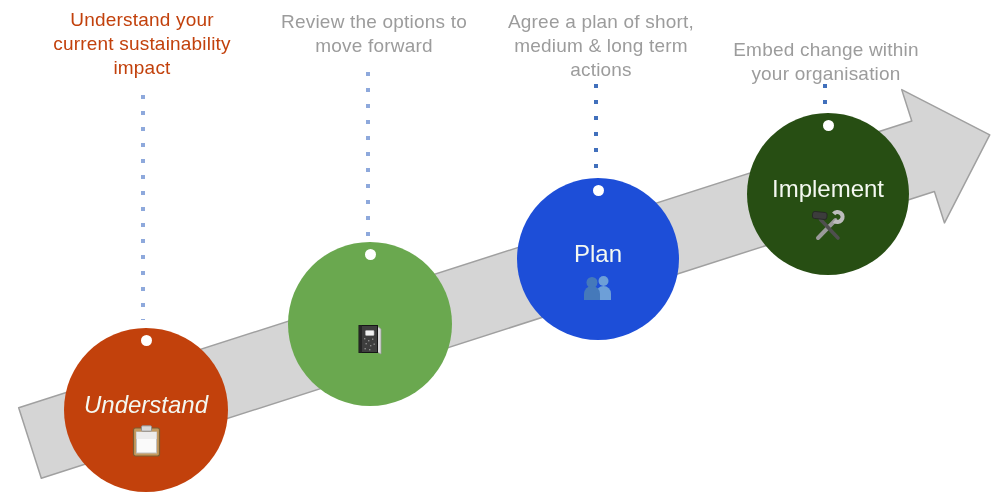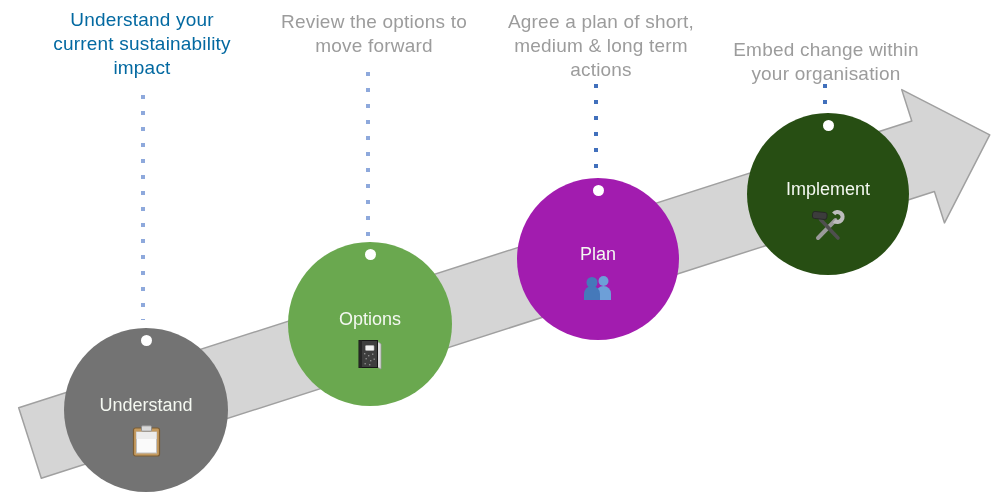--- a/index.html
+++ b/index.html
@@ -37,87 +37,86 @@
   }
   .s1 { left:64px;  top:328px; width:164px; height:164px; }
   .s2 { left:288px; top:242px; width:164px; height:164px; }
   .s3 { left:517px; top:178px; width:162px; height:162px; }
   .s4 { left:747px; top:113px; width:162px; height:162px; }
 
   .top-dot {
     position:absolute; top:7px; left:50%; margin-left:-5.5px;
     width:11px; height:11px; border-radius:50%; background:#ffffff;
   }
-  .step-label { font-size:18px; line-height:30px; }
+  .step-label { font-size:24px; line-height:30px; }
   .step-icon  { margin-top:5px; display:block; height:32px; }
 </style>
 </head>
 <body>
 
 <div class="canvas">
 
   <svg class="arrow-svg" width="1000" height="499" viewBox="0 0 1000 499">
     <g transform="translate(30,443) rotate(-17.8)">
       <polygon stroke-width="1.5" stroke-linejoin="round" points="0,-37 938,-37 938,-70 1008,0 938,70 938,37 0,37" fill="#d5d5d5" stroke="#a0a0a0"></polygon>
     </g>
   </svg>
 
-  <div class="caption cap1" style="color: #0369a1;">Understand your
+  <div class="caption cap1" style="color: #c2410c;">Understand your
 current sustainability
 impact</div>
   <div class="caption cap3" style="color: rgb(156, 156, 156);">Agree a plan of short,
 medium &amp; long term
 actions</div>
   <div class="caption cap2" style="color: rgb(156, 156, 156);">Review the options to
 move forward</div>
   <div class="caption cap4" style="color: rgb(156, 156, 156); margin-top: 28px;">Embed change within
 your organisation</div>
 
   <div class="connector con1" style="color: rgb(142, 169, 220);"></div>
   <div class="connector con2" style="color: rgb(142, 169, 220);"></div>
   <div class="connector con3" style="color: rgb(65, 112, 188);"></div>
   <div class="connector con4" style="color: rgb(65, 112, 188);"></div>
 
-  <div class="step-circle s1" style="background-color: #737373;">
+  <div class="step-circle s1" style="background-color: #c2410c; font-style: italic;">
     <span class="top-dot"></span>
     <span class="step-label" style="color: rgb(244, 248, 241);">Understand</span>
     <span class="step-icon">
       <svg width="29" height="32" viewBox="0 0 29 32">
         <rect x="1.5" y="3" width="26" height="28" rx="2" fill="#c49a5f" stroke="#7a5c33" stroke-width="1.2"></rect>
         <rect x="4.5" y="7" width="20" height="21" fill="#fafafa" stroke="#c0c0c0" stroke-width="1"></rect>
         <rect x="4.5" y="7" width="20" height="7" fill="#ececec"></rect>
         <rect x="9.5" y="0.8" width="10" height="5.4" rx="1" fill="#d9d9d9" stroke="#8f8f8f" stroke-width="1"></rect>
       </svg>
     </span>
   </div>
 
   <div class="step-circle s2" style="background-color: rgb(106, 168, 79);">
     <span class="top-dot"></span>
-    <span class="step-label" style="color: rgb(244, 248, 241);">Options</span>
     <span class="step-icon">
       <svg width="26" height="31" viewBox="0 0 26 31">
         <polygon points="20,2 24,5 24,30 20,28" fill="#dcdcdc" stroke="#9a9a9a" stroke-width="0.8"></polygon>
         <rect x="2" y="1.5" width="18.5" height="27" fill="#3e3e3e" stroke="#161616" stroke-width="1"></rect>
         <rect x="2" y="1.5" width="3" height="27" fill="#262626"></rect>
         <rect x="8.5" y="6.5" width="8.5" height="5" rx="0.8" fill="#f2f2f2" stroke="#b5b5b5" stroke-width="0.6"></rect>
         <g fill="#8b8b8b">
           <rect x="7" y="14" width="1.4" height="1.4"></rect>
             <rect x="11" y="16" width="1.4" height="1.4"></rect>
           <rect x="15" y="14.5" width="1.4" height="1.4"></rect>
             <rect x="8.5" y="19" width="1.4" height="1.4"></rect>
           <rect x="13" y="21" width="1.4" height="1.4"></rect>
             <rect x="16.5" y="19.5" width="1.4" height="1.4"></rect>
           <rect x="7.5" y="24" width="1.4" height="1.4"></rect>
             <rect x="12" y="25" width="1.4" height="1.4"></rect>
         </g>
       </svg>
     </span>
   </div>
 
-  <div class="step-circle s3" style="background-color: #a21caf;">
+  <div class="step-circle s3" style="background-color: #1d4ed8;">
     <span class="top-dot"></span>
     <span class="step-label" style="color: rgb(244, 248, 241);">Plan</span>
     <span class="step-icon">
       <svg width="32" height="27" viewBox="0 0 32 27">
         <g fill="#6d9fd8">
           <circle cx="21.5" cy="7" r="5"></circle>
           <path d="M14 26 v-6.5 a7.5 7.5 0 0 1 15 0 V26 z"></path>
         </g>
         <g fill="#4579ba">
           <circle cx="10" cy="8.5" r="5.5"></circle>

